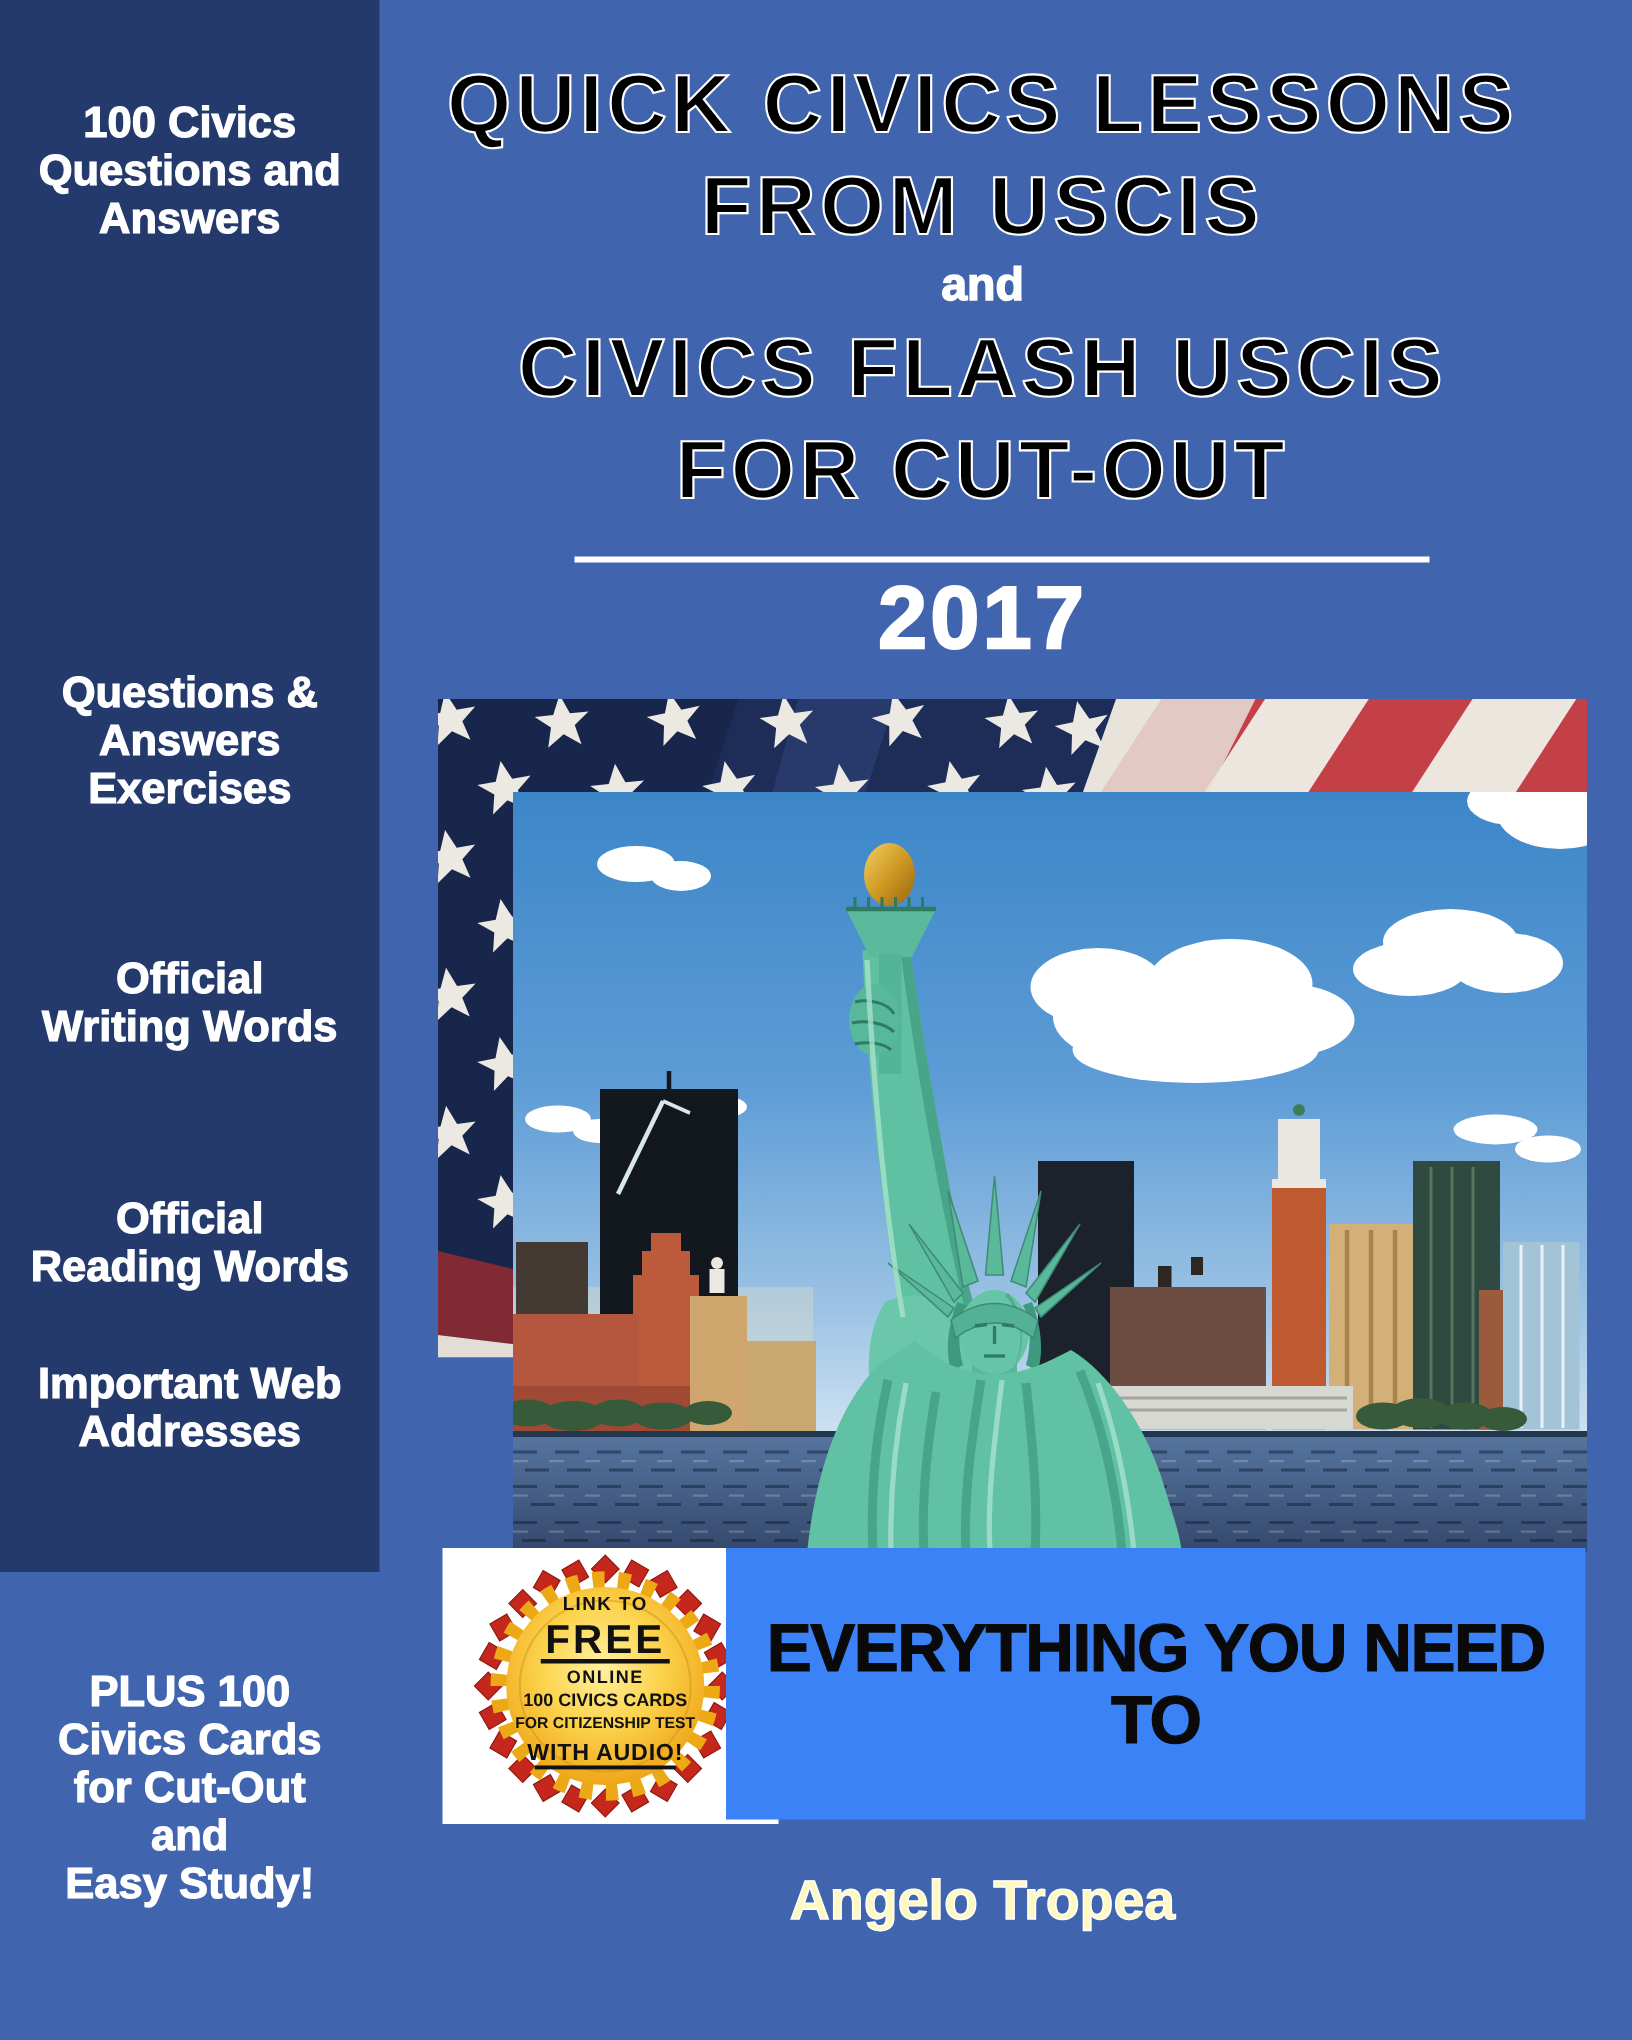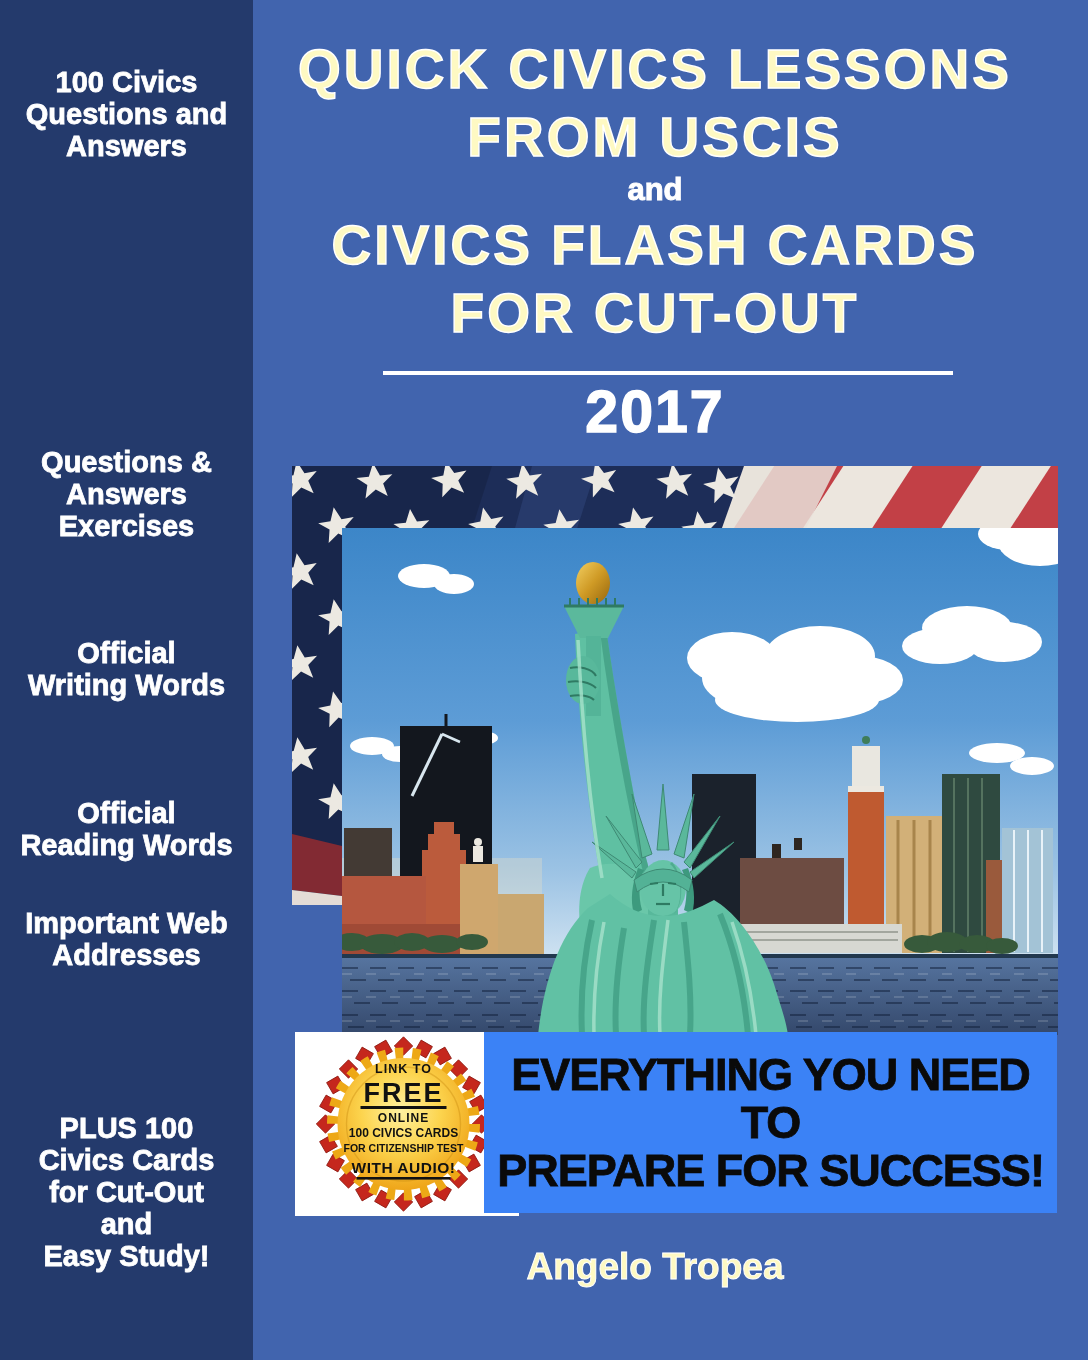--- a/index.html
+++ b/index.html
@@ -2,29 +2,29 @@
 <html><head>
 <meta charset="utf-8">
 <style>
   html,body{margin:0;padding:0;background:#2b2b2b;}
   .cover{
     position:relative;width:1088px;height:1360px;overflow:hidden;
     background:#4164ae;
     font-family:"Liberation Sans",sans-serif;
   }
   
-  .sidebar{position:absolute;left:0;top:0;width:253px;height:1360px;background:#243a6c;}
+  .sidebar{position:absolute;left:0;top:0;width:253px;height:1048px;background:#243a6c;}
   .side-item{
     position:absolute;left:0;width:253px;text-align:center;color:#ffffff;
     font-weight:700;font-size:29px;line-height:32px;white-space:pre-line;
     -webkit-text-stroke:0.8px #ffffff;letter-spacing:0px;
   }
   
   .t-big{
-    position:absolute;left:253px;width:804px;text-align:center;color:#fef9c3;
+    position:absolute;left:253px;width:804px;text-align:center;color:#000000;
     font-weight:700;font-size:55px;letter-spacing:3px;line-height:62px;
     -webkit-text-stroke:1.4px #ffffff;white-space:nowrap;
   }
   .t-and{
     position:absolute;left:253px;width:804px;text-align:center;color:#ffffff;
     font-weight:700;font-size:31px;-webkit-text-stroke:1px #ffffff;
   }
   .divider{position:absolute;left:383px;top:371px;width:570px;height:4px;background:#ffffff;}
   .t-year{
     position:absolute;left:253px;top:378px;width:804px;text-align:center;color:#ffffff;
@@ -70,21 +70,21 @@
     <div class="side-item" style="top:1112px">PLUS 100
 Civics Cards
 for Cut-Out
 and
 Easy Study!</div>
   </aside>
 
   <div class="t-big" style="top:38px">QUICK CIVICS LESSONS</div>
   <div class="t-big" style="top:106px">FROM USCIS</div>
   <div class="t-and" style="top:172px">and</div>
-  <div class="t-big" style="top:214px">CIVICS FLASH CARDS</div>
+  <div class="t-big" style="top:214px">CIVICS FLASH USCIS</div>
   <div class="t-big" style="top:282px">FOR CUT-OUT</div>
   <div class="divider"></div>
   <div class="t-year">2017</div>
 
   <div class="flag-photo">
     <svg viewBox="0 0 766 439" preserveAspectRatio="none">
       <defs>
         <symbol id="star" overflow="visible">
           <path d="M0,-10 L2.94,-3.09 L9.51,-3.09 L4.19,1.18 L5.88,8.09 L0,4 L-5.88,8.09 L-4.19,1.18 L-9.51,-3.09 L-2.94,-3.09 Z" fill="#ece9e2"></path>
         </symbol>
@@ -347,18 +347,17 @@
       <text x="91" y="105" class="badge-text" font-size="12" text-anchor="middle">100 CIVICS CARDS</text>
       <text x="91" y="120" class="badge-text" font-size="10.5" text-anchor="middle">FOR CITIZENSHIP TEST</text>
       <text x="91" y="141" class="badge-text" font-size="15.5" letter-spacing="0.5" text-anchor="middle">WITH AUDIO!</text>
       <rect x="44" y="145" width="94" height="2.6" fill="#111111"></rect>
     </svg>
   </div>
 
   <div class="banner">
     <div>EVERYTHING YOU NEED</div>
     <div>TO</div>
-    <div>PREPARE FOR SUCCESS!</div>
   </div>
 
   <div class="author">Angelo Tropea</div>
 
 </div>
 
 </body></html>

